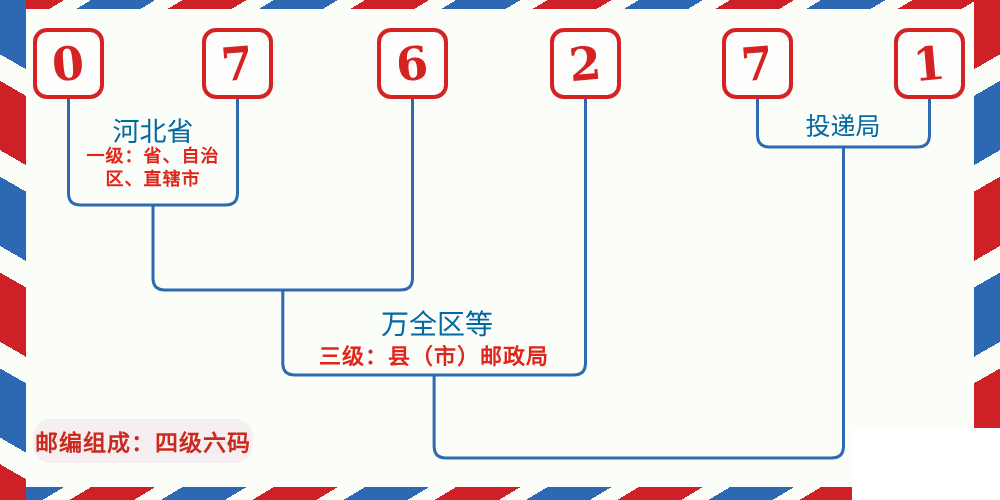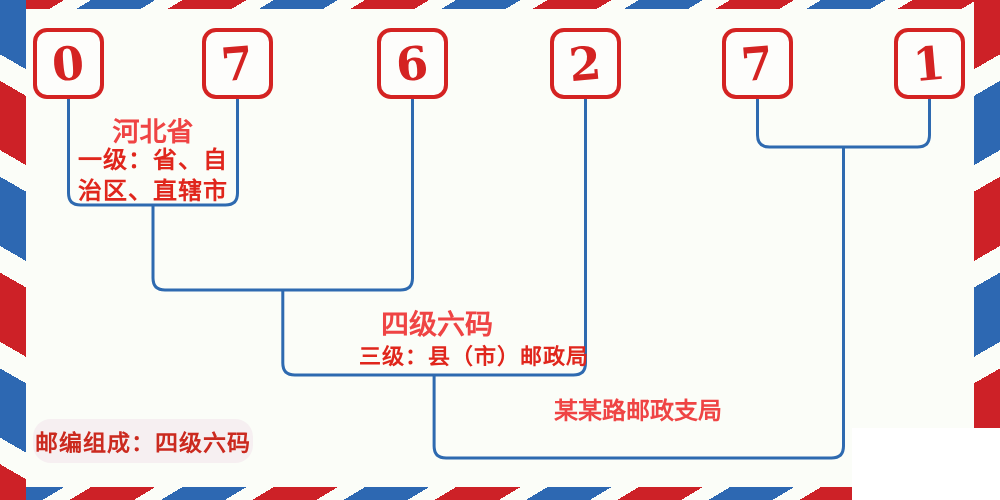--- a/index.html
+++ b/index.html
@@ -53,33 +53,33 @@
     color:#d42322;transform:rotate(-5deg);
   }
   .db1{left:33px;} .db2{left:202px;} .db3{left:377px;}
   .db4{left:550px;} .db5{left:722px;} .db6{left:894px;}
   
   .connectors{position:absolute;left:0;top:0;width:1000px;height:500px;}
   .connectors path{fill:none;stroke:#2e6ab0;stroke-width:3px;}
   
   .lbl{position:absolute;transform:translateX(-50%);white-space:nowrap;text-align:center;}
   .name{
-    color:#ef4444;font-weight:bold;font-size:27px;
+    color:#0369a1;font-weight:normal;font-size:27px;
     font-family:"Liberation Serif","DejaVu Serif",serif;
   }
   .desc{
-    color:#e0261c;font-weight:bold;font-size:24px;
+    color:#e0261c;font-weight:bold;font-size:18px;
     font-family:"Liberation Sans","DejaVu Sans",sans-serif;
     letter-spacing:1px;
   }
   .lbl-province{left:153px;top:110px;}
   .lbl-level1{left:153px;top:145px;width:150px;white-space:normal;line-height:1.28;}
   .lbl-level2{left:283px;top:253px;}
   .lbl-wanquan{left:437px;top:302px;font-size:28px;}
-  .lbl-level3{left:434px;top:338px;font-size:22px;margin-left:40px;}
+  .lbl-level3{left:434px;top:338px;font-size:22px;}
   .lbl-delivery{left:843px;top:106px;font-size:25px;}
   .lbl-branch{left:638px;top:391px;font-size:24px;}
   .lbl-level4{left:638px;top:427px;}
   
   .footnote{
     position:absolute;left:33px;top:419px;width:220px;height:44px;
     background:#f6eff1;border-radius:18px;
     display:flex;align-items:center;justify-content:center;
   }
   .footnote-text{
@@ -123,23 +123,23 @@
     <span class="digit">7</span>
   </div>
   <div class="digit-box db6">
     <span class="digit">1</span>
   </div>
 
   <div class="lbl name lbl-province">河北省</div>
   <div class="lbl desc lbl-level1">一级：省、自治区、直辖市</div>
 
 
-  <div class="lbl name lbl-wanquan">四级六码</div>
+  <div class="lbl name lbl-wanquan">万全区等</div>
   <div class="lbl desc lbl-level3">三级：县（市）邮政局</div>
 
+  <div class="lbl name lbl-delivery">投递局</div>
 
-  <div class="lbl name lbl-branch">某某路邮政支局</div>
 
   <div class="footnote">
     <span class="footnote-text">邮编组成：四级六码</span>
   </div>
 
 </div>
 
 </body></html>

